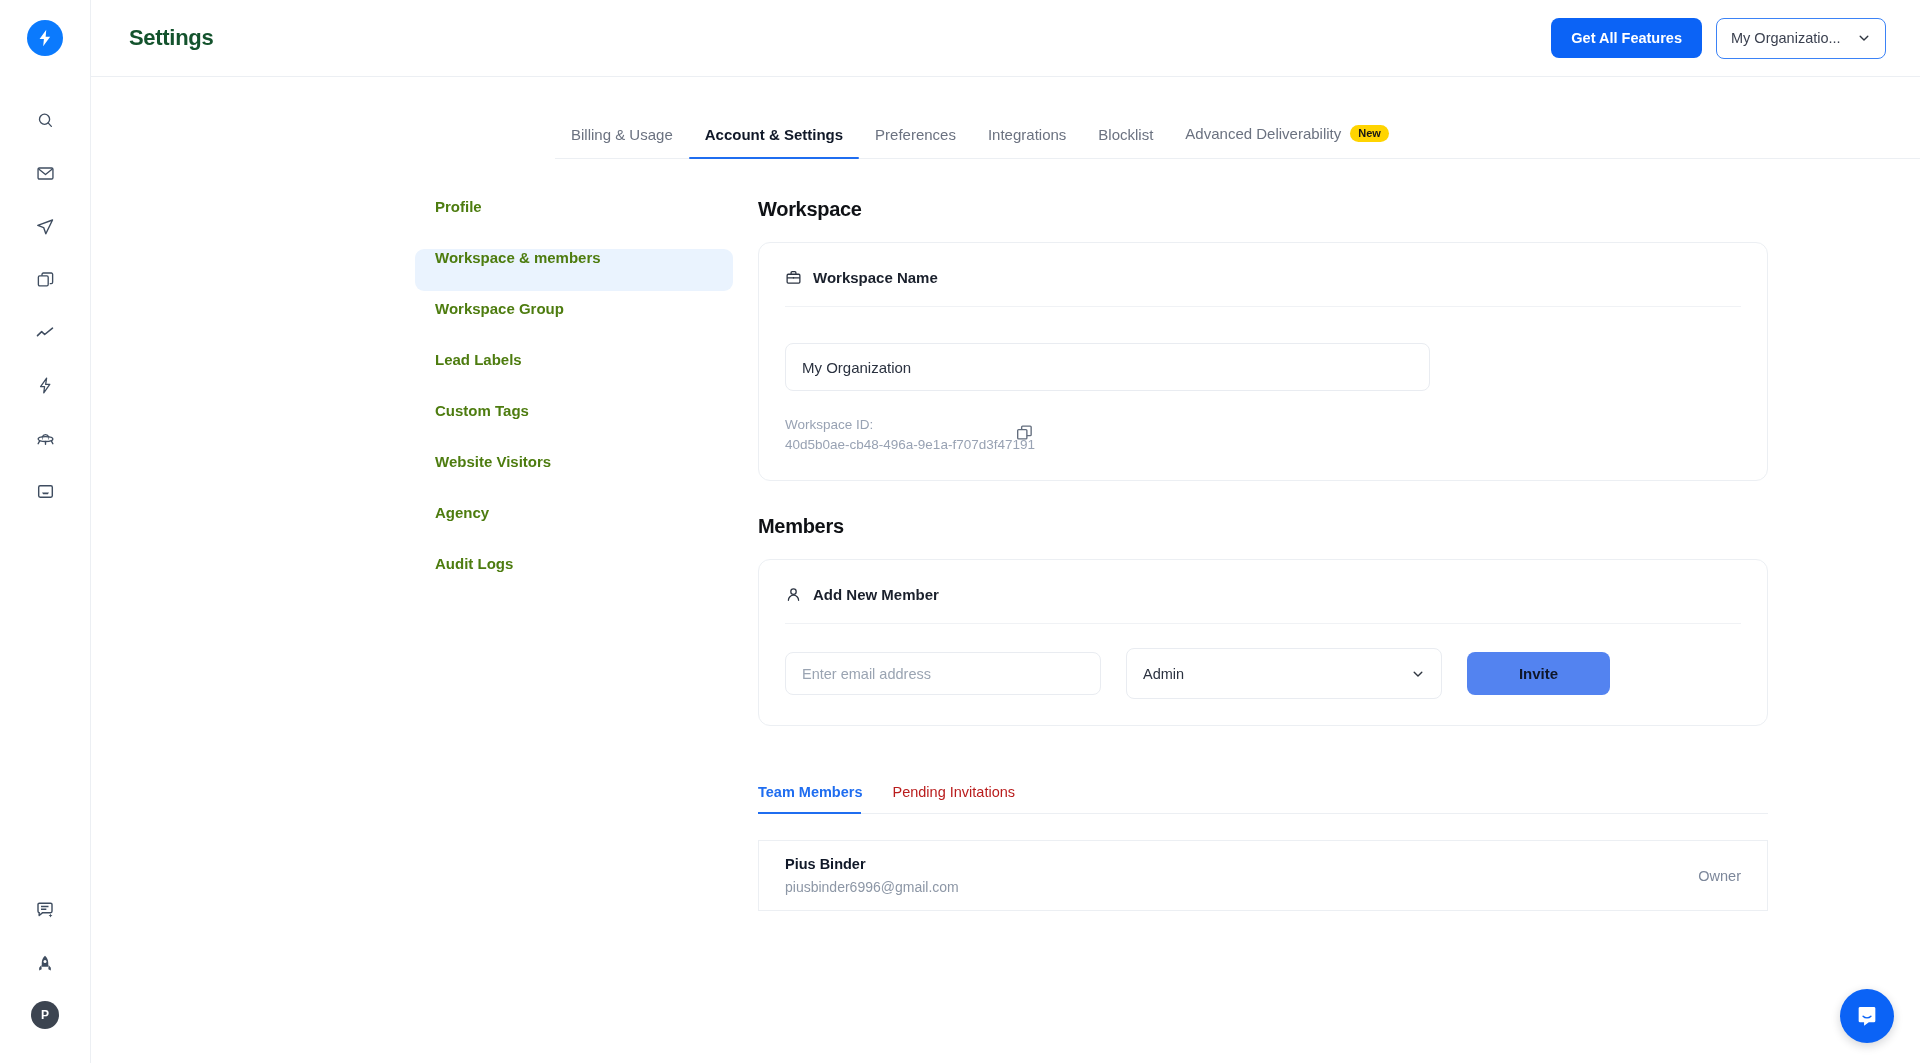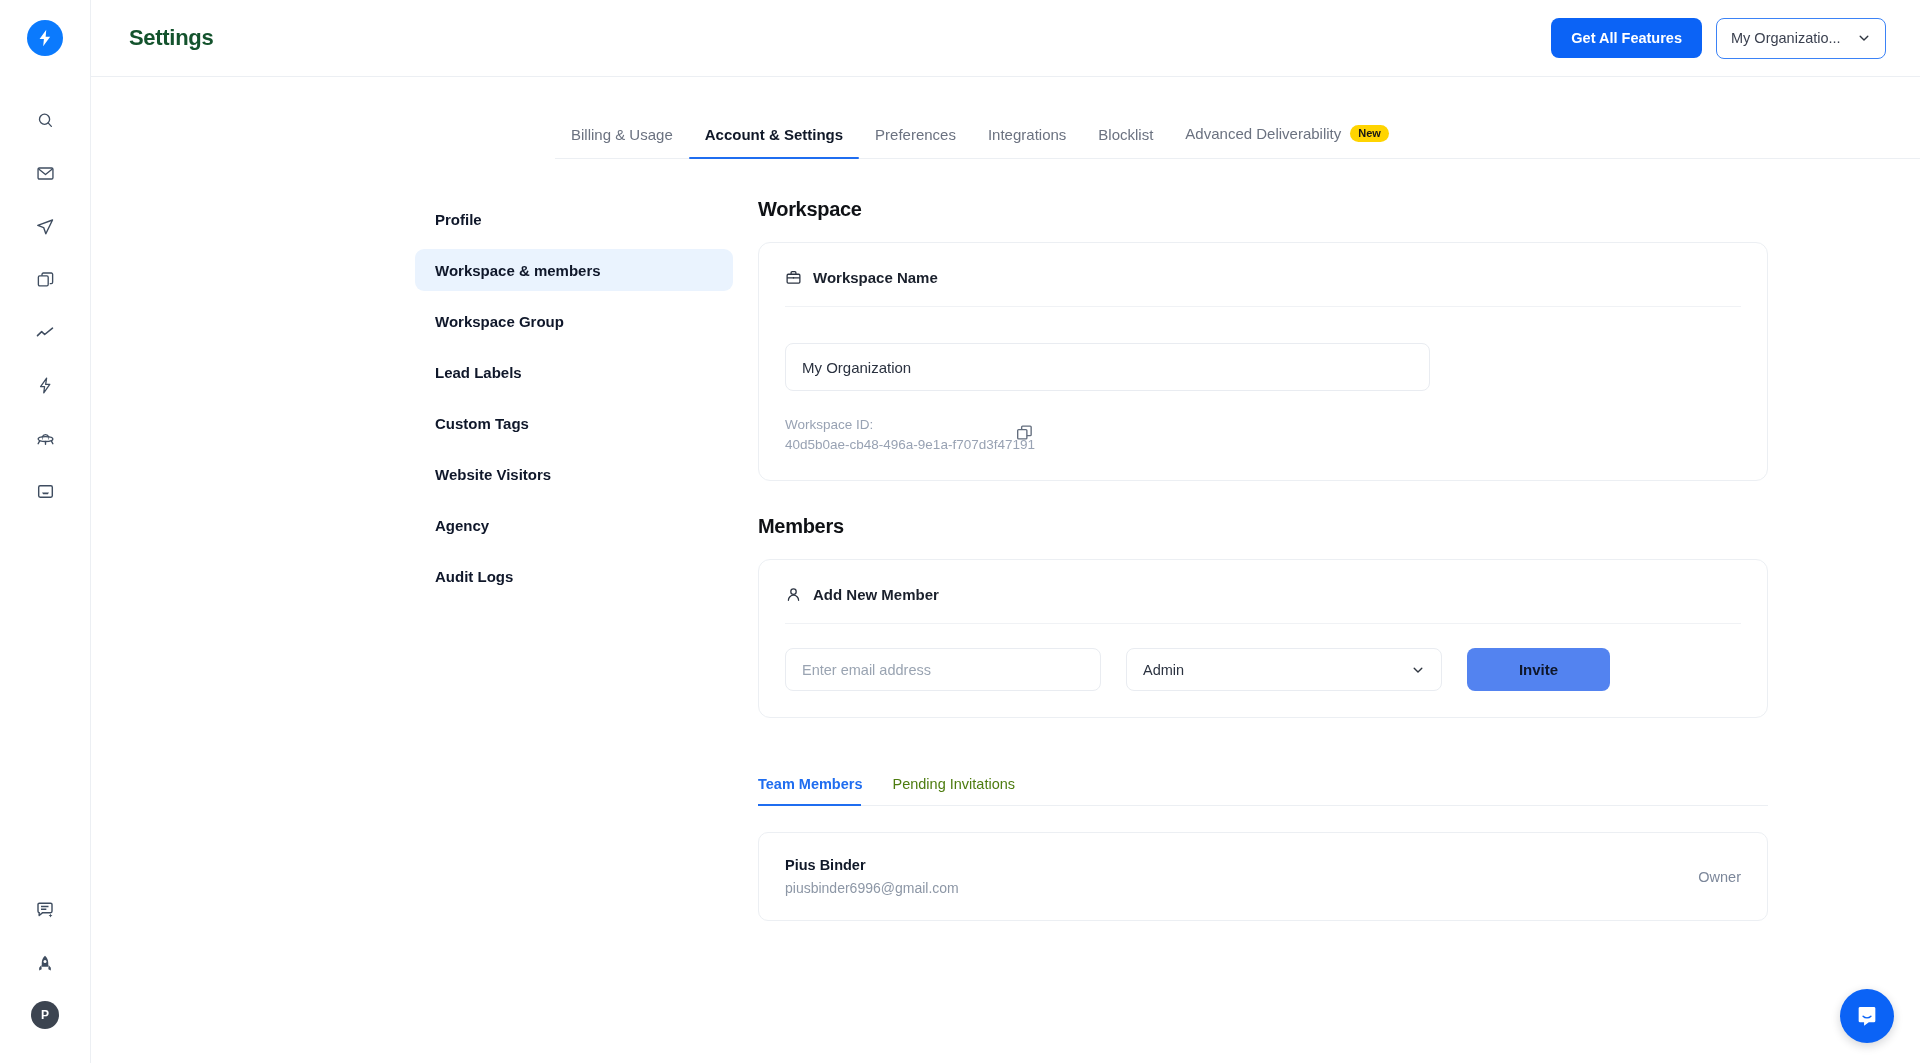--- a/index.html
+++ b/index.html
@@ -101,23 +101,23 @@
     background: #ffd400; color: #151515;
     font-size: 11px; font-weight: 700;
     border-radius: 10px; padding: 3px 8px 3px 8px;
     line-height: 1;
   }
 
   .body-row { display: flex; padding-top: 37px; padding-left: 324px; gap: 25px; }
 
   .side-nav { width: 318px; flex: 0 0 318px; display: flex; flex-direction: column; gap: 0; }
   .side-item {
-    height: 42px; display: flex; align-items: center;
+    height: 42px; display: flex; align-items: flex-start;
     padding: 0 20px; border-radius: 9px;
-    font-size: 15px; font-weight: 700; color: #0f172a;
+    font-size: 15px; font-weight: 700; color: #4d7c0f;
     cursor: pointer; margin-bottom: 9px;
   }
   .side-item.active { background: #eaf3fe; }
 
   .panel { width: 1010px; flex: 0 0 1010px; }
 
   .section-title {
     font-size: 20px; font-weight: 700; color: #0f1115;
     letter-spacing: -0.3px; margin-bottom: 21px;
   }
@@ -165,56 +165,56 @@
   }
   .email-input {
     width: 316px; height: 43px;
     border: 1px solid #e9ecf1; border-radius: 8px;
     font-size: 14.5px; color: #2b3240; padding: 4px 16px;
     font-family: "Liberation Sans", sans-serif; outline: none;
     background: #fff;
   }
   .email-input::placeholder { color: #9aa4b2; }
   .role-select {
-    width: 316px; height: 43px;
+    width: 316px; height: 51px;
     border: 1px solid #e9ecf1; border-radius: 8px;
     background: #fff; display: flex; align-items: center;
     justify-content: space-between; padding: 0 16px;
     font-size: 14.5px; color: #2b3240; cursor: pointer;
   }
   .btn-invite {
     width: 143px; height: 43px;
     background: #5383f0; color: #0f172a;
     border: none; border-radius: 8px;
     font-size: 15px; font-weight: 700; cursor: pointer;
     font-family: "Liberation Sans", sans-serif;
   }
 
   .subtabs {
     margin-top: 40px;
     display: flex; align-items: flex-end; gap: 0;
     border-bottom: 1px solid #eceff3;
     height: 48px;
   }
   .subtab {
-    font-size: 14.5px; color: #4d7c0f;
+    font-size: 14.5px; color: #b91c1c;
     padding: 0 14px 14px 0; margin-right: 16px;
     cursor: pointer; position: relative; line-height: 1;
   }
   .subtab.active { color: #1f6df0; font-weight: 700; }
   .subtab.active::after {
     content: ""; position: absolute; left: 0; right: 16px; bottom: -1px;
     height: 2.5px; background: #1f6df0;
   }
 
   .member-card {
     margin-top: 26px;
-    border: 1px solid #eceff3; border-radius: 10px;
+    border: 1px solid #eceff3; border-radius: 0;
     background: #fff;
-    height: 89px; display: flex; align-items: center;
+    height: 71px; display: flex; align-items: center;
     padding: 0 26px;
   }
   .member-name { font-size: 14.5px; font-weight: 700; color: #101828; margin-bottom: 7px; }
   .member-email { font-size: 14px; color: #8d97a6; }
   .member-role { margin-left: auto; font-size: 14.5px; color: #7c879a; }
 
   
   .chat-widget {
     position: absolute; right: 26px; bottom: 20px;
     width: 54px; height: 54px; border-radius: 50%;

